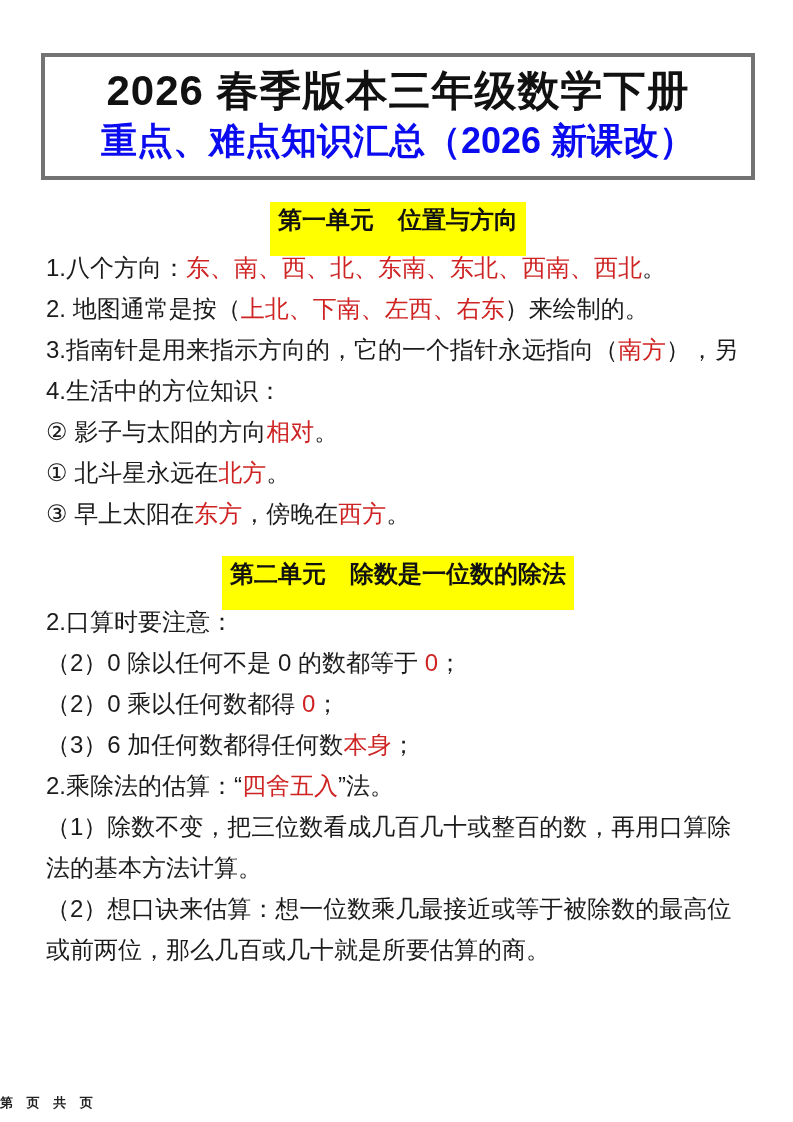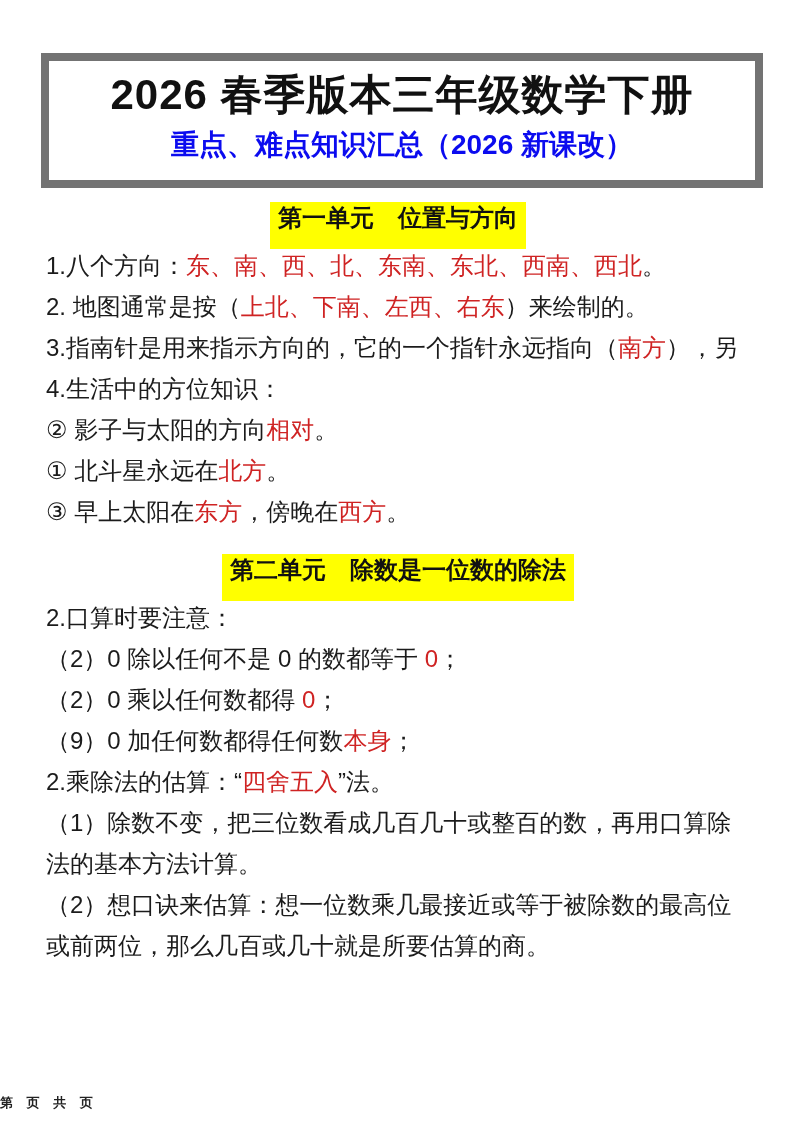--- a/index.html
+++ b/index.html
@@ -14,36 +14,36 @@
     font-family: "Liberation Sans", "DejaVu Sans", sans-serif;
     color: #1b1b1b;
     overflow: hidden;
   }
   .title-box {
     position: absolute;
     left: 41px;
     top: 53px;
     width: 706px;
     height: 119px;
-    border: 8px solid #737373;
+    border: 4px solid #737373;
     box-sizing: content-box;
     text-align: center;
   }
   .title-main {
     margin-top: 7px;
     font-size: 42px;
     font-weight: bold;
     letter-spacing: 1px;
     color: #111111;
     line-height: 54px;
     white-space: nowrap;
   }
   .title-sub {
     margin-top: 4px;
-    font-size: 28px;
+    font-size: 36px;
     font-weight: bold;
     color: var(--title-blue, #0b0bef);
     line-height: 38px;
     white-space: nowrap;
   }
   .content {
     position: absolute;
     left: 46px;
     top: 200px;
     width: 704px;
@@ -52,22 +52,21 @@
     text-align: center;
     margin: 0 0 4px 0;
     line-height: 40px;
   }
   .heading.gap-before { margin-top: 20px; }
   .heading .hl {
     background: var(--highlight-yellow, #ffff00);
     font-weight: bold;
     font-size: 24px;
     color: #111111;
-    padding: 4px 8px 16px 8px;
-    font-family: Liberation Mono, monospace;
+    padding: 4px 8px 23px 8px;
   }
   p.line {
     margin: 0;
     font-size: 24px;
     line-height: 41px;
     color: #1b1b1b;
     white-space: nowrap;
   }
   p.line .red { color: var(--accent-red, #cf2323); }
   .footer {
@@ -97,21 +96,21 @@
       <p class="line"><span>2. 地图通常是按（</span><span class="red">上北、下南、左西、右东</span><span>）来绘制的。</span></p>
       <p class="line"><span>3.指南针是用来指示方向的，它的一个指针永远指向（</span><span class="red">南方</span><span>），另</span></p>
       <p class="line"><span>4.生活中的方位知识：</span></p>
       <p class="line"><span>② 影子与太阳的方向</span><span class="red">相对</span><span>。</span></p>
       <p class="line"><span>① 北斗星永远在</span><span class="red">北方</span><span>。</span></p>
       <p class="line"><span>③ 早上太阳在</span><span class="red">东方</span><span>，傍晚在</span><span class="red">西方</span><span>。</span></p>
       <div class="heading gap-before"><span class="hl">第二单元　除数是一位数的除法</span></div>
       <p class="line"><span>2.口算时要注意：</span></p>
       <p class="line"><span>（2）0 除以任何不是 0 的数都等于 </span><span class="red">0</span><span>；</span></p>
       <p class="line"><span>（2）0 乘以任何数都得 </span><span class="red">0</span><span>；</span></p>
-      <p class="line"><span>（9）0 加任何数都得任何数</span><span class="red">本身</span><span>；</span></p>
+      <p class="line"><span>（3）6 加任何数都得任何数</span><span class="red">本身</span><span>；</span></p>
       <p class="line"><span>2.乘除法的估算：“</span><span class="red">四舍五入</span><span>”法。</span></p>
       <p class="line"><span>（1）除数不变，把三位数看成几百几十或整百的数，再用口算除</span></p>
       <p class="line"><span>法的基本方法计算。</span></p>
       <p class="line"><span>（2）想口诀来估算：想一位数乘几最接近或等于被除数的最高位</span></p>
       <p class="line"><span>或前两位，那么几百或几十就是所要估算的商。</span></p>
     </div>
 </div>
 
 <div class="footer">第 页 共 页</div>
 

